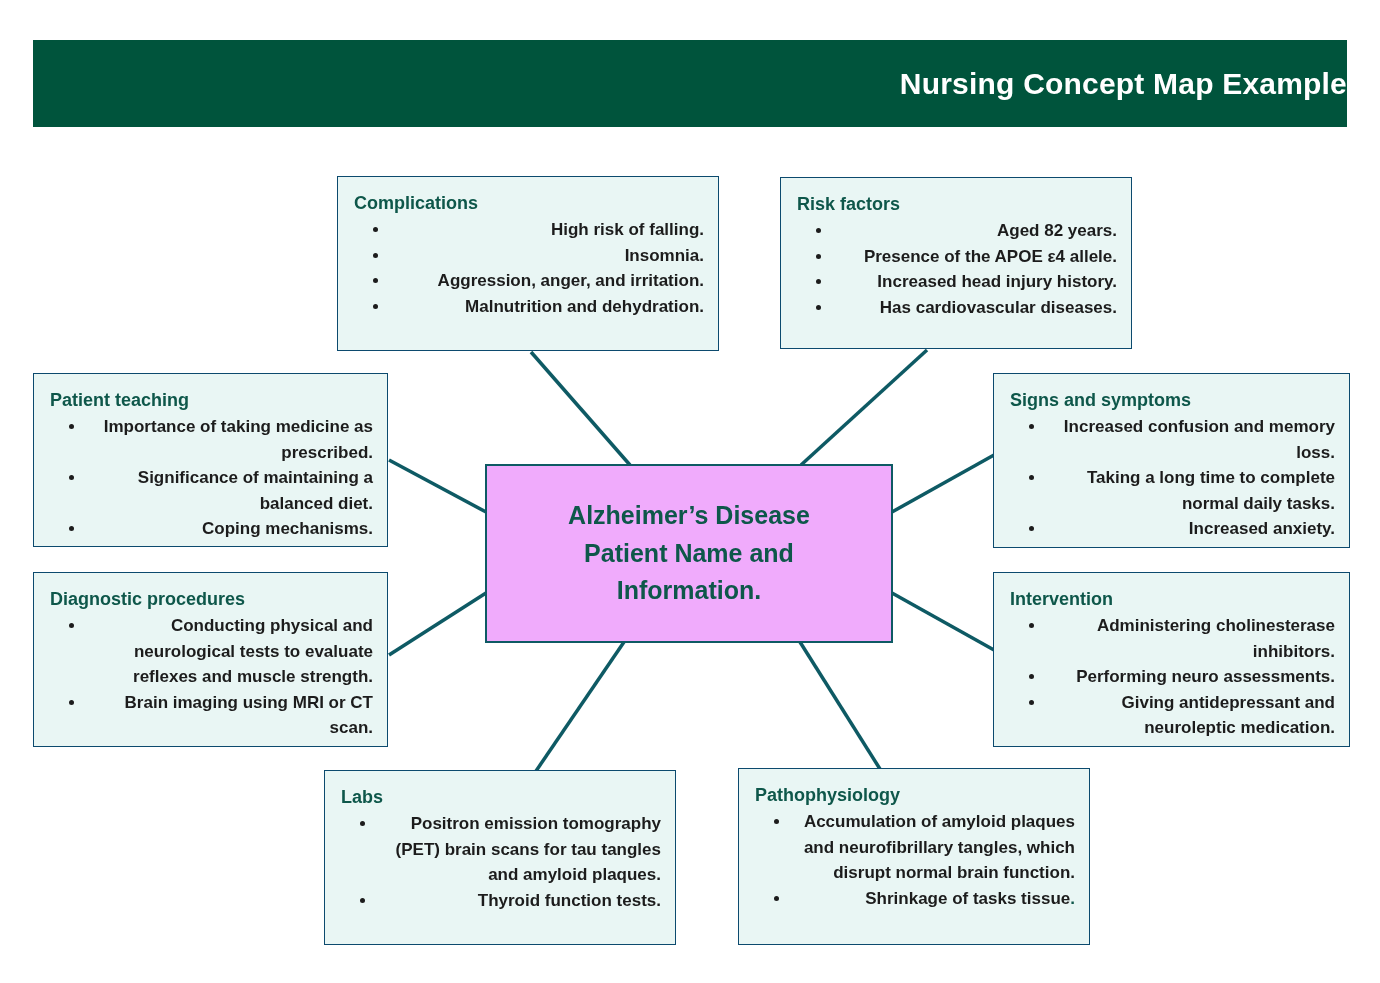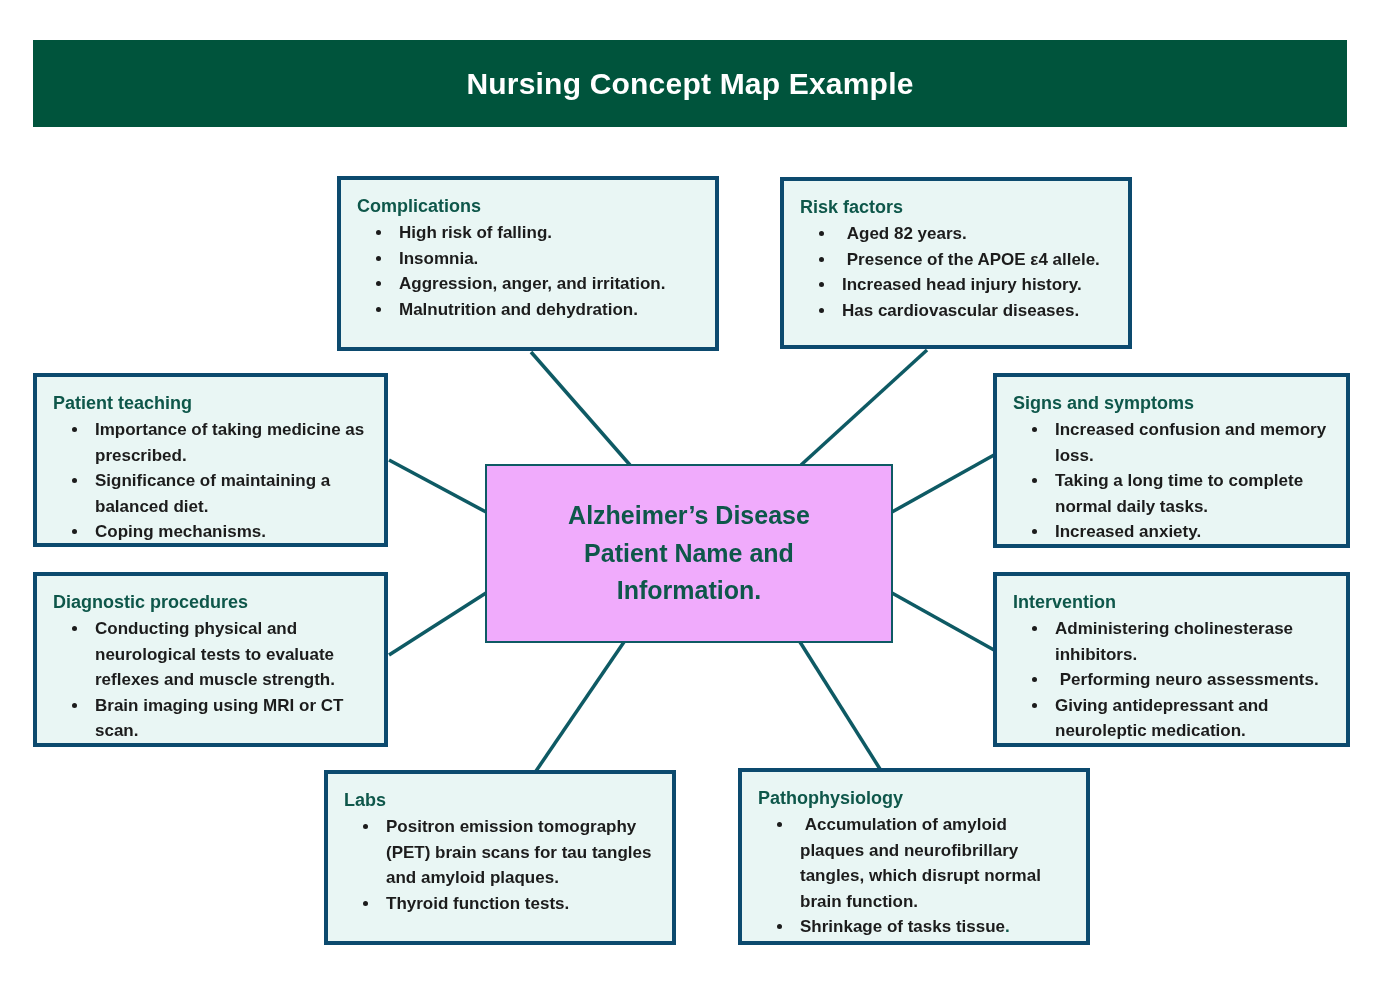--- a/index.html
+++ b/index.html
@@ -9,55 +9,56 @@
     height: 983px;
     background: #ffffff;
     font-family: "Liberation Sans", sans-serif;
     overflow: hidden;
   }
   .header-bar {
     position: absolute;
     left: 33px; top: 40px;
     width: 1314px; height: 87px;
     background: #00543c;
-    display: flex; align-items: center; justify-content: center;
+    display: flex; align-items: center; justify-content: flex-end;
     box-sizing: border-box;
   }
   .header-title {
     color: #ffffff;
     font-size: 30px;
     font-weight: 700;
     letter-spacing: 0.2px;
   }
   .connectors {
     position: absolute;
     left: 0; top: 0;
     width: 1380px; height: 983px;
     pointer-events: none;
   }
   .node-box {
     position: absolute;
     background: #e9f6f4;
-    border: 4px solid #0c4a6e;
+    border: 1px solid #0c4a6e;
     box-sizing: border-box;
     padding: 12px 14px 10px 16px;
     overflow: hidden;
   }
   .box-title {
     color: #0e574a;
     font-size: 18px;
     font-weight: 700;
     line-height: 1.35;
     margin: 2px 0 2px 0;
   }
   .box-list {
     margin: 2px 0 0 0;
     padding: 0 0 0 36px;
     list-style: disc outside;
     color: #1c1c1c;
+    text-align: right;
   }
   .box-list li {
     font-size: 17px;
     font-weight: 700;
     line-height: 1.5;
     padding-left: 6px;
     color: #1c1c1c;
   }
   .bullet-text { white-space: pre-wrap; }
   .accent-suffix { color: #0e574a; }

